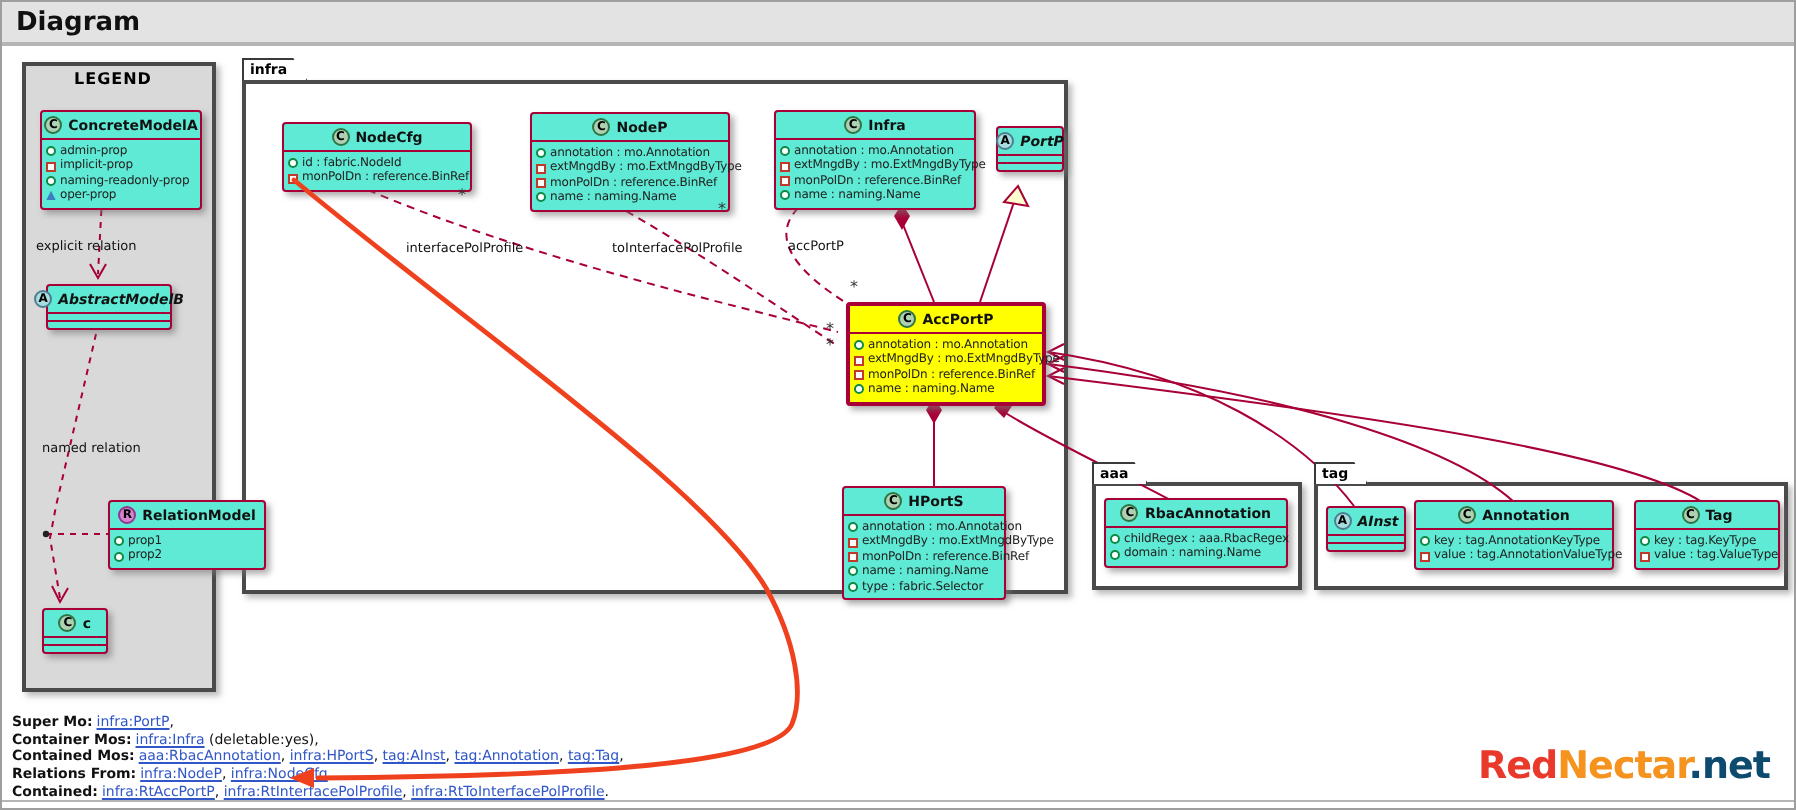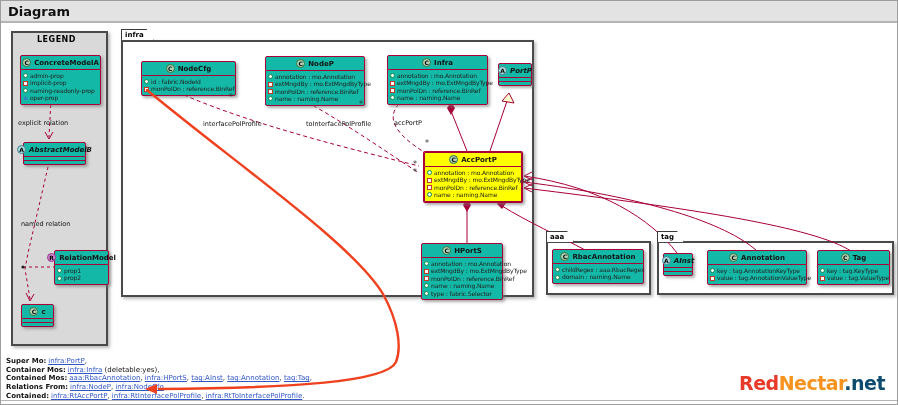--- a/index.html
+++ b/index.html
@@ -11,21 +11,21 @@
   .bottomline { position:absolute; left:0; bottom:3px; width:100%; border-top:1px solid #b5b5b5; }
 
   
   .frame { position:absolute; border:2px solid #4a4a4a; background:transparent; z-index:1; box-shadow:2px 2px 3px rgba(130,130,130,.55); }
   .legend-frame { background:#d9d9d9; }
   .pkg-tab { position:absolute; border:1px solid #3a3a3a; border-bottom:none; background:#fff; font-size:7px; font-weight:bold; padding:1px 9px 1px 3px; z-index:2;
              clip-path:polygon(0 0, calc(100% - 7px) 0, 100% 100%, 0 100%); }
   .legend-title { position:absolute; font-size:8px; font-weight:bold; letter-spacing:.5px; z-index:3; }
 
   
-  .uml { position:absolute; background:#14b8a6; border:1px solid #a80036; z-index:3; box-shadow:2px 2px 3px rgba(120,120,120,.6); border-radius:2px; }
+  .uml { position:absolute; background:#5eead4; border:1px solid #a80036; z-index:3; box-shadow:2px 2px 3px rgba(120,120,120,.6); border-radius:2px; }
   .uml.hl { background:#ffff00; border-width:2px; }
   .uml-head { display:flex; align-items:center; justify-content:center; gap:3px; padding:2px 3px; }
   .uml-name { font-size:7px; font-weight:600; color:#111; white-space:nowrap; }
   .uml-name.it { font-style:italic; font-weight:700; }
   .spot { width:9px; height:9px; border-radius:50%; font-size:6px; font-weight:bold; color:#000;
           display:flex; align-items:center; justify-content:center; flex:0 0 auto; }
   .spot-c { background:#add1b2; border:1px solid #2e7443; }
   .spot-a { background:#a9dcdf; border:1px solid #4b7f91; }
   .spot-r { background:#d683d0; border:1px solid #93368d; }
   .uml-attrs { border-top:1px solid #a80036; padding:2px 2px 2px 2px; }
@@ -136,21 +136,21 @@
     <div class="uml-head">
         <span class="spot spot-a">A</span>
         <span class="uml-name it">AbstractModelB</span>
       </div>
     <div class="uml-sec"></div>
       <div class="uml-sec"></div>
   </div>
 
   <div class="elabel" style="left:20px; top:219px;">named relation</div>
 
-  <div class="uml" style="left:53px; top:249px; width:55px;">
+  <div class="uml" style="left:53px; top:249px; width:79px;">
     <div class="uml-head">
         <span class="spot spot-r">R</span>
         <span class="uml-name">RelationModel</span>
       </div>
     <div class="uml-attrs">
       <div class="attr">
           <span class="ai" data-icon="circle"></span>
           <span>prop1</span>
         </div>
       <div class="attr">
@@ -318,21 +318,21 @@
       <div class="attr">
           <span class="ai" data-icon="circle"></span>
           <span>domain : naming.Name</span>
         </div>
     </div>
   </div>
 
   <div class="frame" style="left:656px; top:240px; width:237px; height:54px; background:#fff;"></div>
   <div class="pkg-tab" style="left:656px; top:230px;">tag</div>
 
-  <div class="uml" style="left:662px; top:252px; width:30px;">
+  <div class="uml" style="left:662px; top:252px; width:40px;">
     <div class="uml-head">
         <span class="spot spot-a">A</span>
         <span class="uml-name it">AInst</span>
       </div>
     <div class="uml-sec"></div>
       <div class="uml-sec"></div>
   </div>
 
   <div class="uml" style="left:706px; top:249px; width:100px;">
     <div class="uml-head">

